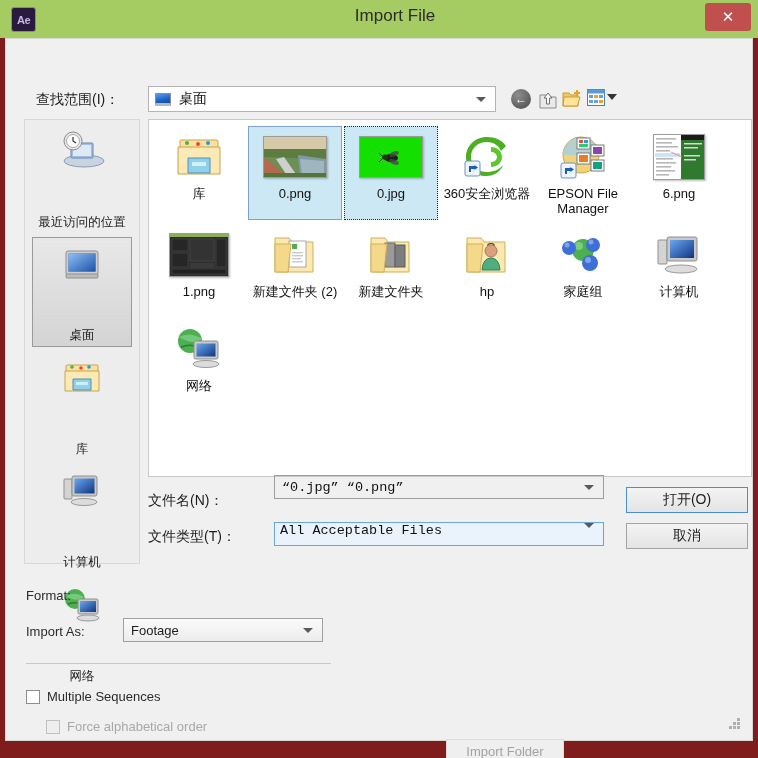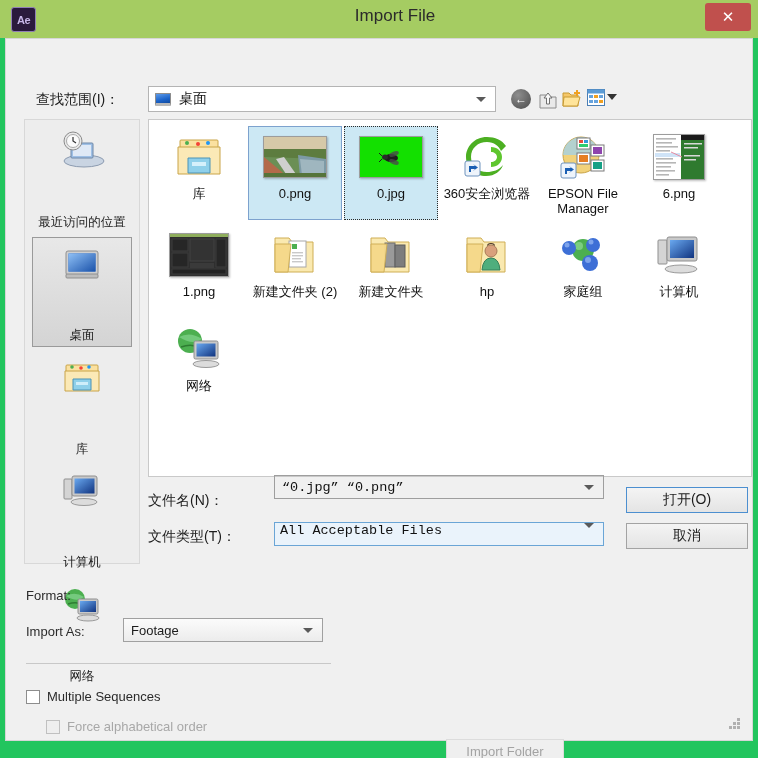--- a/index.html
+++ b/index.html
@@ -3,21 +3,21 @@
 <meta charset="utf-8">
 <style>
   html,body{margin:0;padding:0;}
   body{
     width:758px;height:758px;overflow:hidden;
     font-family:"Liberation Sans","DejaVu Sans",sans-serif;
     background:#a5cc62;
   }
   .window{
     position:absolute;left:0;top:0;width:758px;height:758px;
-    background:#22c55e;box-sizing:border-box;
+    background:#7f1d1d;box-sizing:border-box;
   }
   
   .titlebar{
     position:absolute;left:0;top:0;width:758px;height:38px;
     background:#a5cc62;
   }
   .ae-icon{
     position:absolute;left:11px;top:7px;width:23px;height:23px;
     background:#2a1a3d;border:1px solid #8f7fb5;border-radius:3px;
     color:#c6b5e8;font-size:11px;font-weight:bold;

